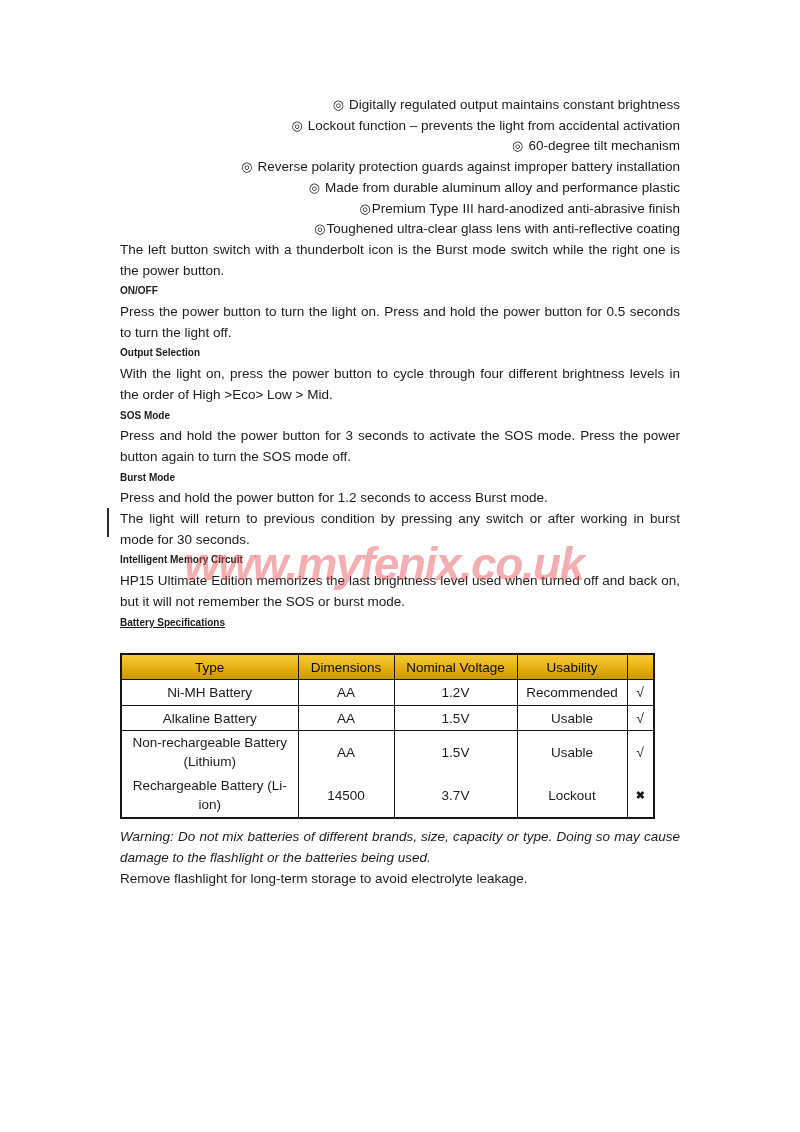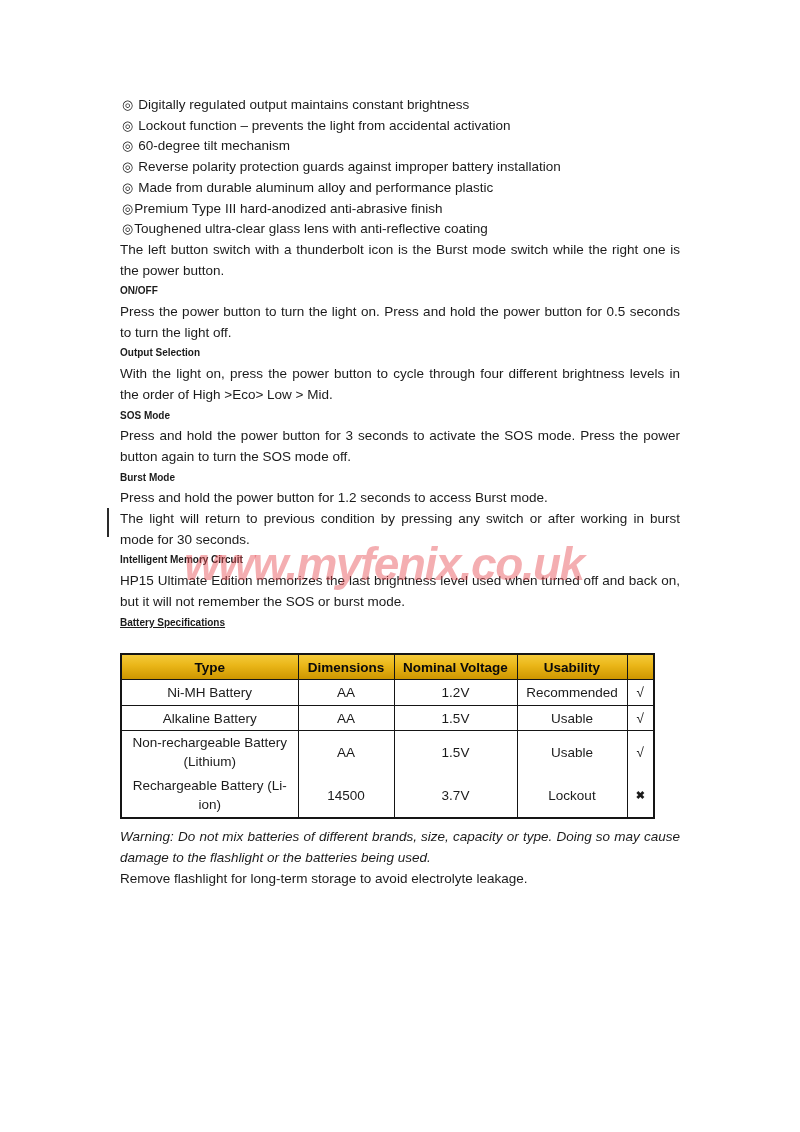--- a/index.html
+++ b/index.html
@@ -4,40 +4,40 @@
 <style>
   html,body { margin:0; padding:0; background:#e8e8e8; }
   .page {
     position:relative; width:800px; height:1132px; margin:0 auto;
     background:#ffffff; overflow:hidden;
     font-family:"Liberation Sans", sans-serif; color:#1b1b1b;
   }
   .content { position:relative; z-index:1; padding:95px 120px 0 120px;
     font-size:13.5px; line-height:20.7px; }
   ul.features { list-style:none; margin:0; padding:0 0 0 2px; }
-  ul.features li { white-space:nowrap; }
+  ul.features li { white-space:nowrap;text-align:right; }
   .blt { display:inline-block; margin-right:5px; font-size:13px; }
   li.tight .blt { margin-right:1px; }
   h1.op { font-size:17.5px; line-height:22px; margin:15px 0 11px 0; letter-spacing:0.2px; }
   h2.sub { font-size:10px; line-height:20.7px; margin:0; }
   p { margin:0; }
   p.just { text-align:justify; }
   .gap22 { margin-top:22px; }
   .gap24 { margin-top:24px;text-decoration:underline; }
   .gap28 { margin-top:28px; }
   table.batt {
     border-collapse:collapse; table-layout:fixed; width:533px;
     margin-top:20px; border:2px solid #151515;
   }
   table.batt th, table.batt td {
     border:1px solid #151515; text-align:center; vertical-align:middle;
     font-size:13.5px; line-height:19px; padding:2px 4px;
   }
   table.batt thead th {
-    font-weight:bold; height:20px; color:#0a0a0a;
+    font-weight:normal; height:20px; color:#0a0a0a;
     background:linear-gradient(180deg,#f4ca3a 0%,#e9b517 45%,#cd9600 100%);
   }
   col.c-type{width:177px} col.c-dim{width:96px} col.c-volt{width:123px}
   col.c-use{width:110px} col.c-mark{width:27px}
   tr.r1 td { height:21px; }
   tr.r2 td { height:20px; }
   tr.r3 td { border-bottom:none; height:38px; }
   tr.r4 td { border-top:none; height:40px; }
   td.mark { font-size:14px; }
   tr.r4 td.mark { font-size:11px; font-weight:bold; }

